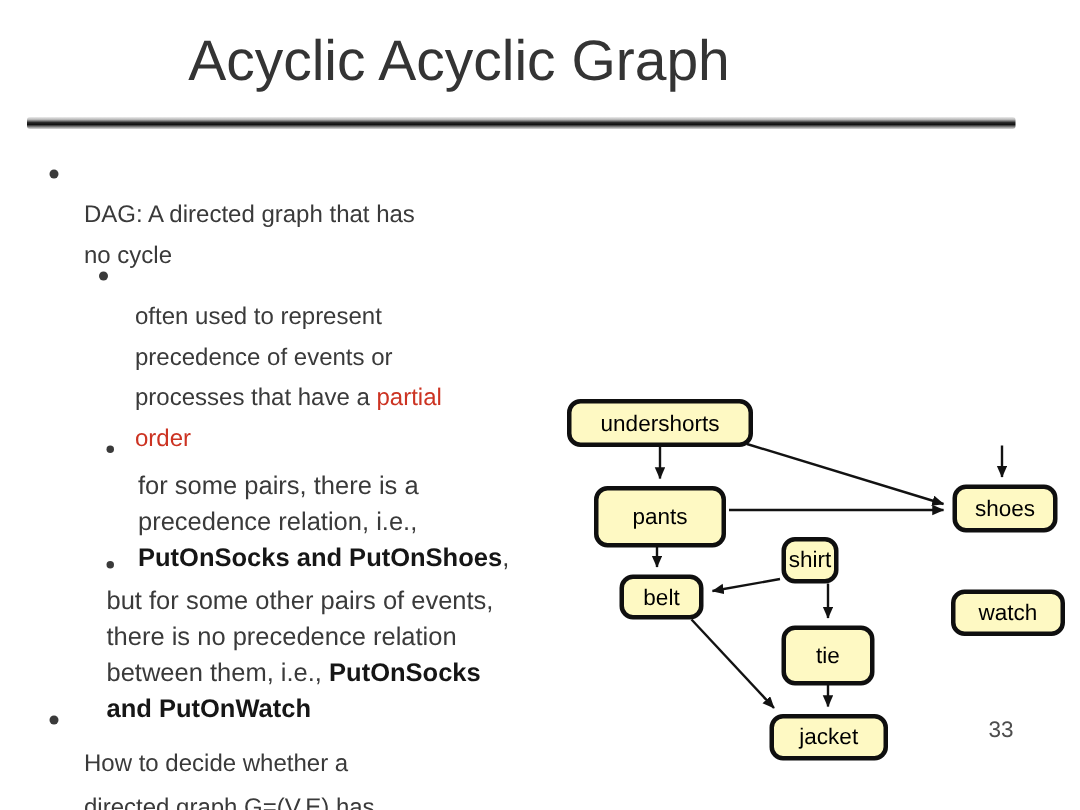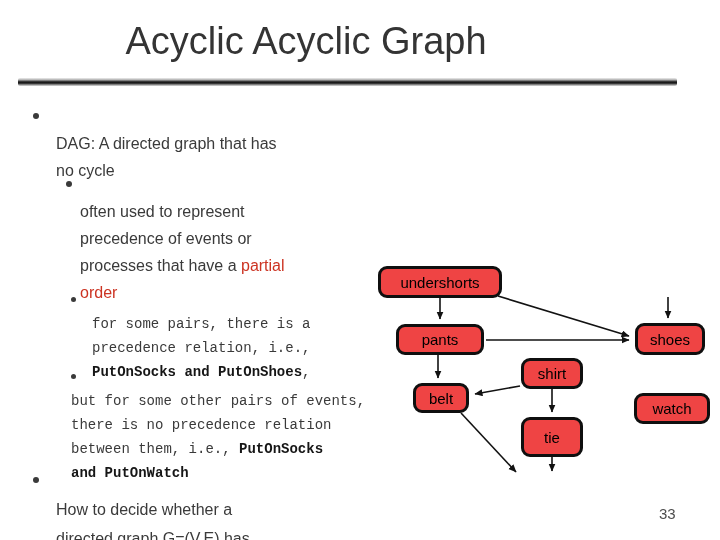--- a/index.html
+++ b/index.html
@@ -6,49 +6,49 @@
   .slide{position:relative;width:720px;height:540px;background:#ffffff;overflow:hidden;
          font-family:"Liberation Sans",sans-serif;}
   .title{position:absolute;left:106px;top:20px;width:400px;margin:0;
          font-size:38px;font-weight:400;color:#343434;text-align:center;line-height:42px;}
   .divider{position:absolute;left:18px;top:78px;width:659px;height:8px;border-radius:2px;
          background:linear-gradient(180deg,#ededed 0%,#b5b5b5 22%,#2a2a2a 46%,#101010 62%,#8f8f8f 84%,#dcdcdc 100%);}
   .li{position:absolute;}
   .dot{position:absolute;border-radius:50%;background:#3a3a3a;}
   .txt{white-space:pre-line;color:#3a3a3a;}
   .f21{font-size:16px;line-height:27px;}
-  .f17{font-size:14px;line-height:24px;font-family:Liberation Mono, monospace;}
+  .f17{font-size:17px;line-height:24px;}
   .lh29{line-height:29px;}
   .b{font-weight:700;color:#161616;}
   .red{color:#cc3322;}
   .node{position:absolute;display:flex;align-items:center;justify-content:center;
-        background:#ef4444;border:3px solid #0f0f0f;border-radius:9px;
+        background:#fef9c3;border:3px solid #0f0f0f;border-radius:9px;
         font-size:15px;color:#000;box-sizing:border-box;}
   .edges{position:absolute;left:0;top:0;pointer-events:none;}
-  .pagenum{position:absolute;left:659px;top:505px;font-size:15px;color:#4d4d4d;text-align:center;}
+  .pagenum{position:absolute;left:659px;top:478px;font-size:15px;color:#4d4d4d;text-align:center;}
 </style>
 </head>
 <body>
 
 <div class="slide">
 
   <h1 class="title">Acyclic Acyclic Graph</h1>
   <div class="divider"></div>
 
   <div class="li" style="left:30px;top:103px">
     <span class="dot" style="left:3px;top:10px;width:6px;height:6px"></span>
     <div class="txt f21" style="margin-left:26px;width:340px">
       <span>DAG: A directed graph that has
 no cycle</span>
     </div>
   </div>
 
   <div class="li" style="left:66px;top:171px">
     <span class="dot" style="left:0px;top:10px;width:6px;height:6px"></span>
-    <div class="txt f21" style="margin-left:14px;width:330px">
+    <div class="txt f21" style="margin-left:24px;width:330px">
       <span>often used to represent
 precedence of events or
 processes that have a </span><span class="red">partial
 order</span>
     </div>
   </div>
 
   <div class="li" style="left:71px;top:288px">
     <span class="dot" style="left:0px;top:9px;width:5px;height:5px"></span>
     <div class="txt f17" style="margin-left:21px;width:330px">
@@ -90,22 +90,23 @@
       <line x1="486" y1="340" x2="629" y2="340" marker-end="url(#ah)"></line>
       <line x1="438" y1="355" x2="438" y2="378" marker-end="url(#ah)"></line>
       <line x1="520" y1="386" x2="475" y2="394" marker-end="url(#ah)"></line>
       <line x1="552" y1="389" x2="552" y2="412" marker-end="url(#ah)"></line>
       <line x1="461" y1="413" x2="516" y2="472" marker-end="url(#ah)"></line>
       <line x1="552" y1="447" x2="552" y2="471" marker-end="url(#ah)"></line>
     </g>
   </svg>
 
   <div class="node" style="left:378px;top:266px;width:124px;height:32px">undershorts</div>
-  <div class="node" style="left:396px;top:324px;width:88px;height:31px">pants</div>
+  <div class="node" style="left:396px;top:324px;width:88px;height:41px">pants</div>
   <div class="node" style="left:635px;top:323px;width:70px;height:32px">shoes</div>
-  <div class="node" style="left:521px;top:358px;width:62px;height:31px">shirt</div>
+  <div class="node" style="left:521px;top:358px;width:38px;height:31px">shirt</div>
   <div class="node" style="left:413px;top:383px;width:56px;height:30px">belt</div>
   <div class="node" style="left:634px;top:393px;width:76px;height:31px">watch</div>
   <div class="node" style="left:521px;top:417px;width:62px;height:40px">tie</div>
+  <div class="node" style="left:513px;top:476px;width:79px;height:31px">jacket</div>
 
   <div class="pagenum">33</div>
 
 </div>
 
 </body></html>

